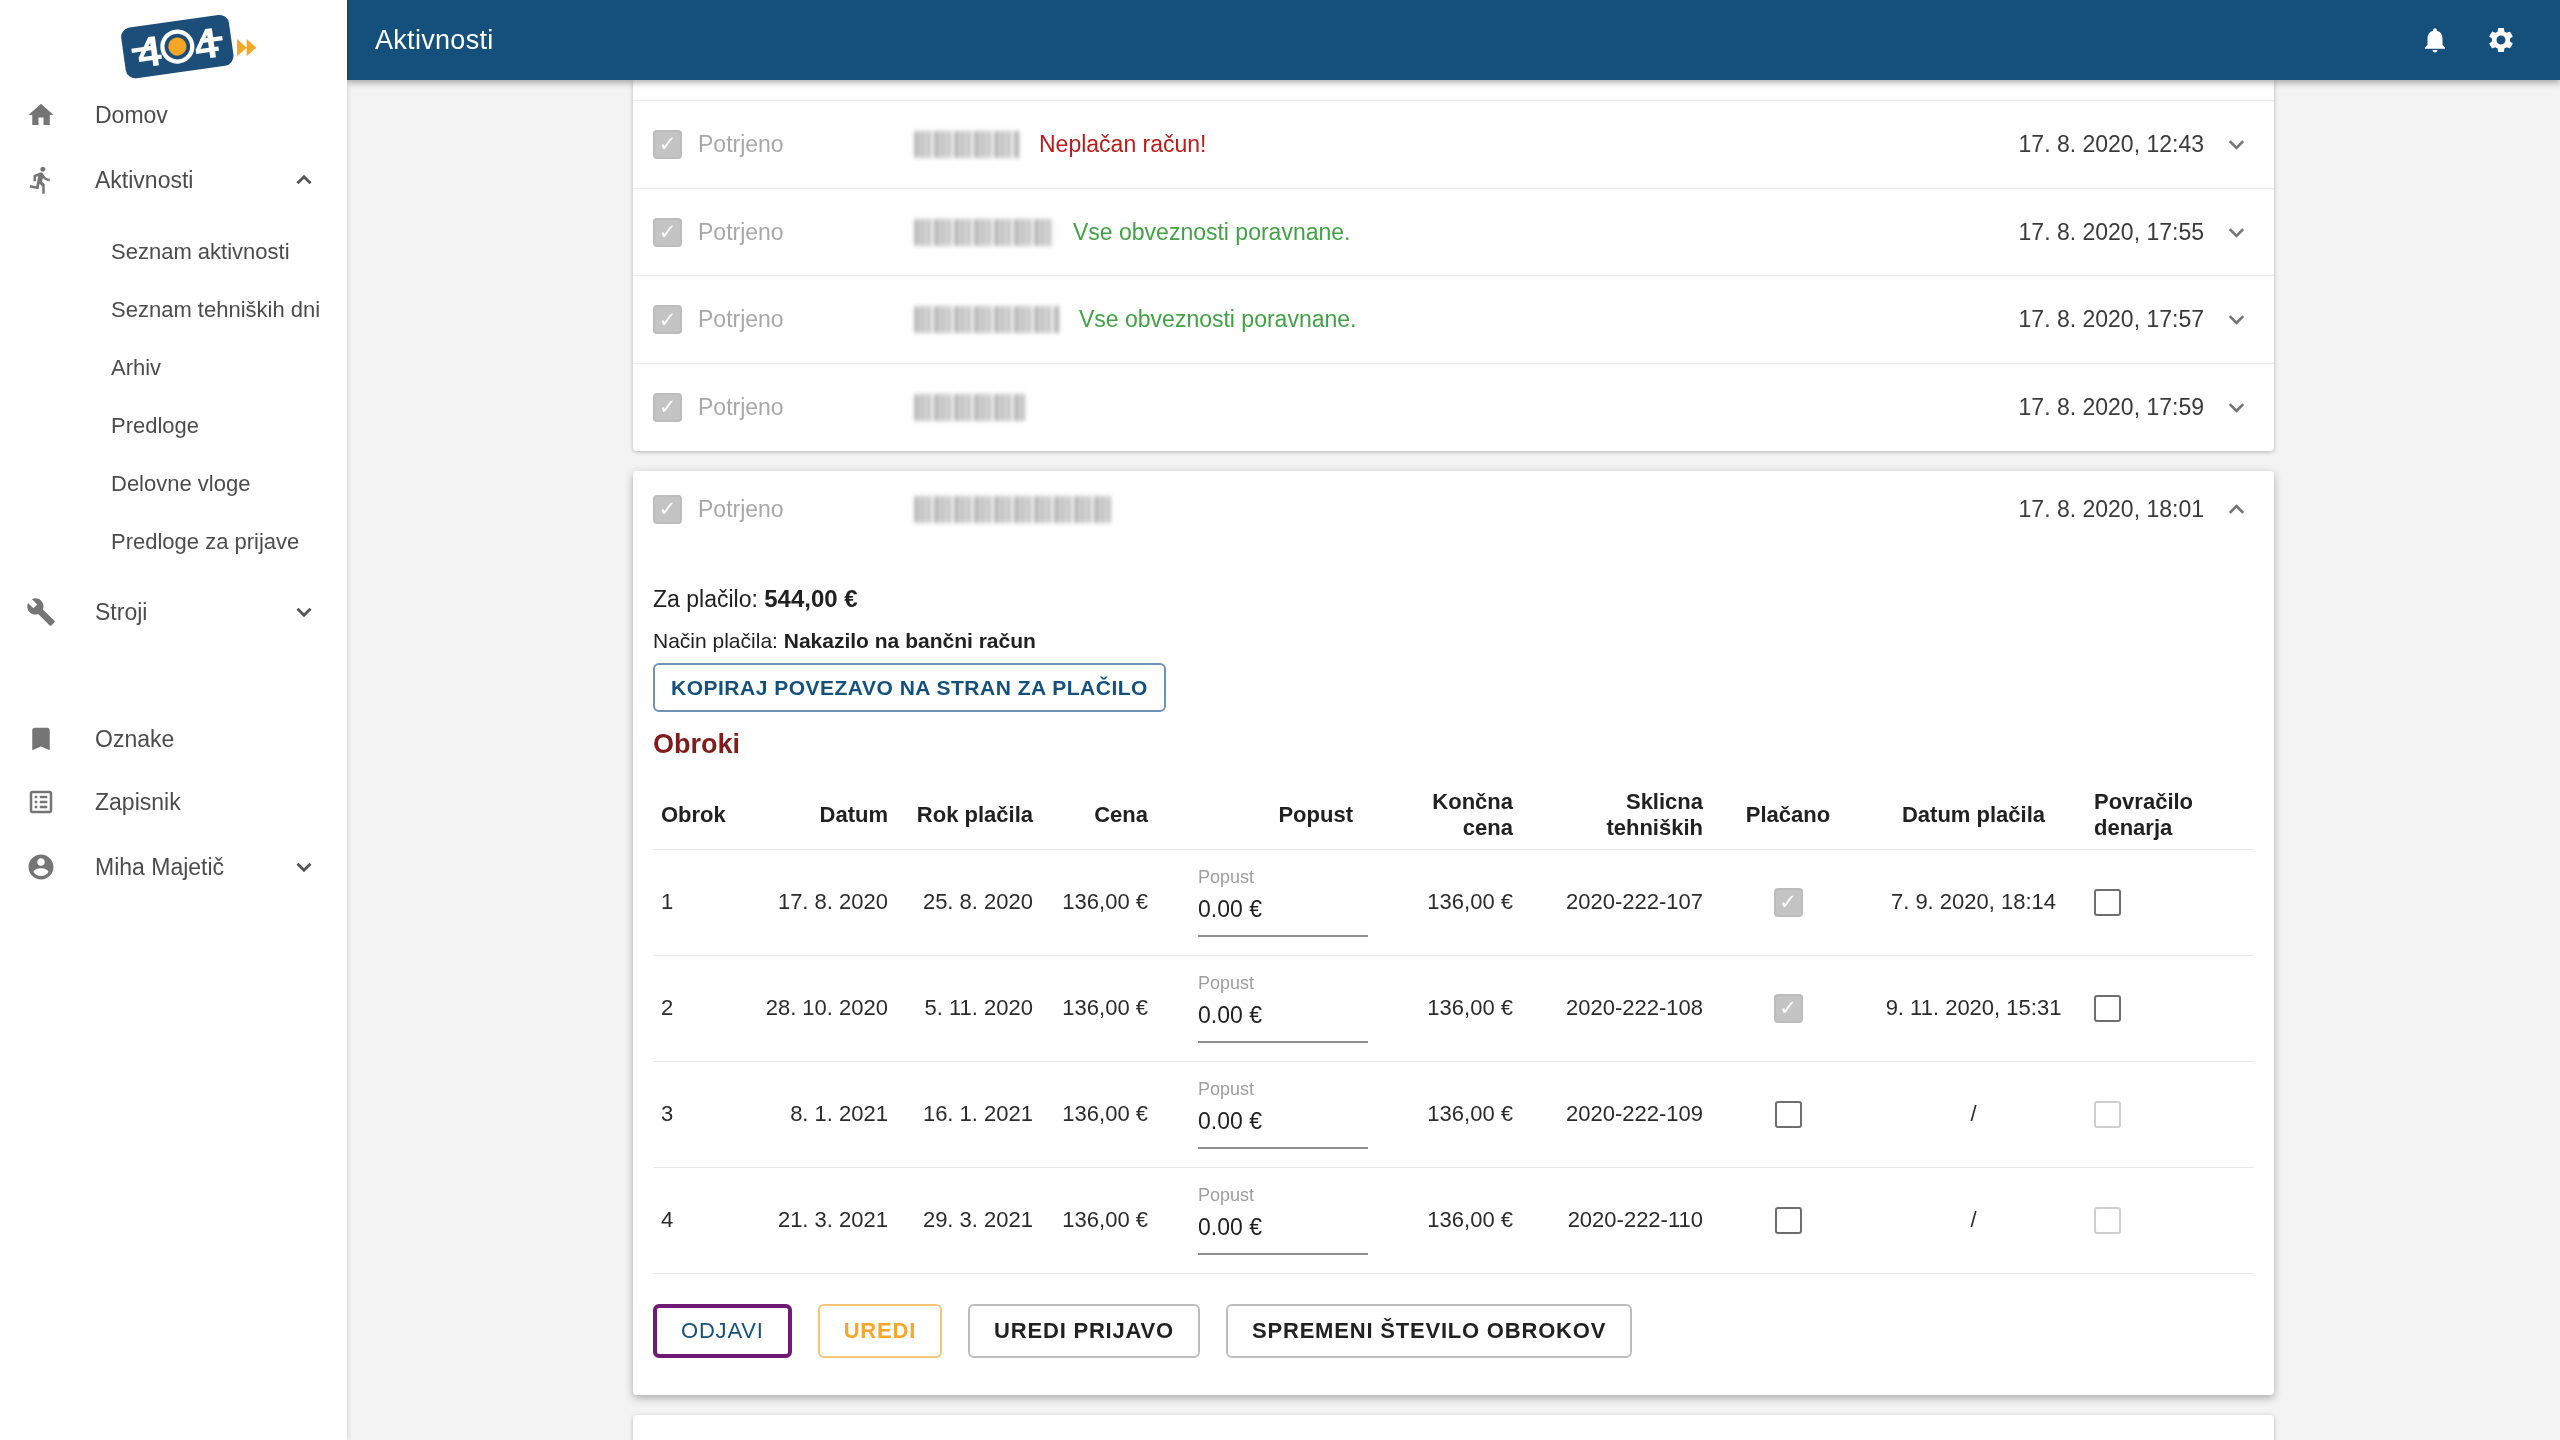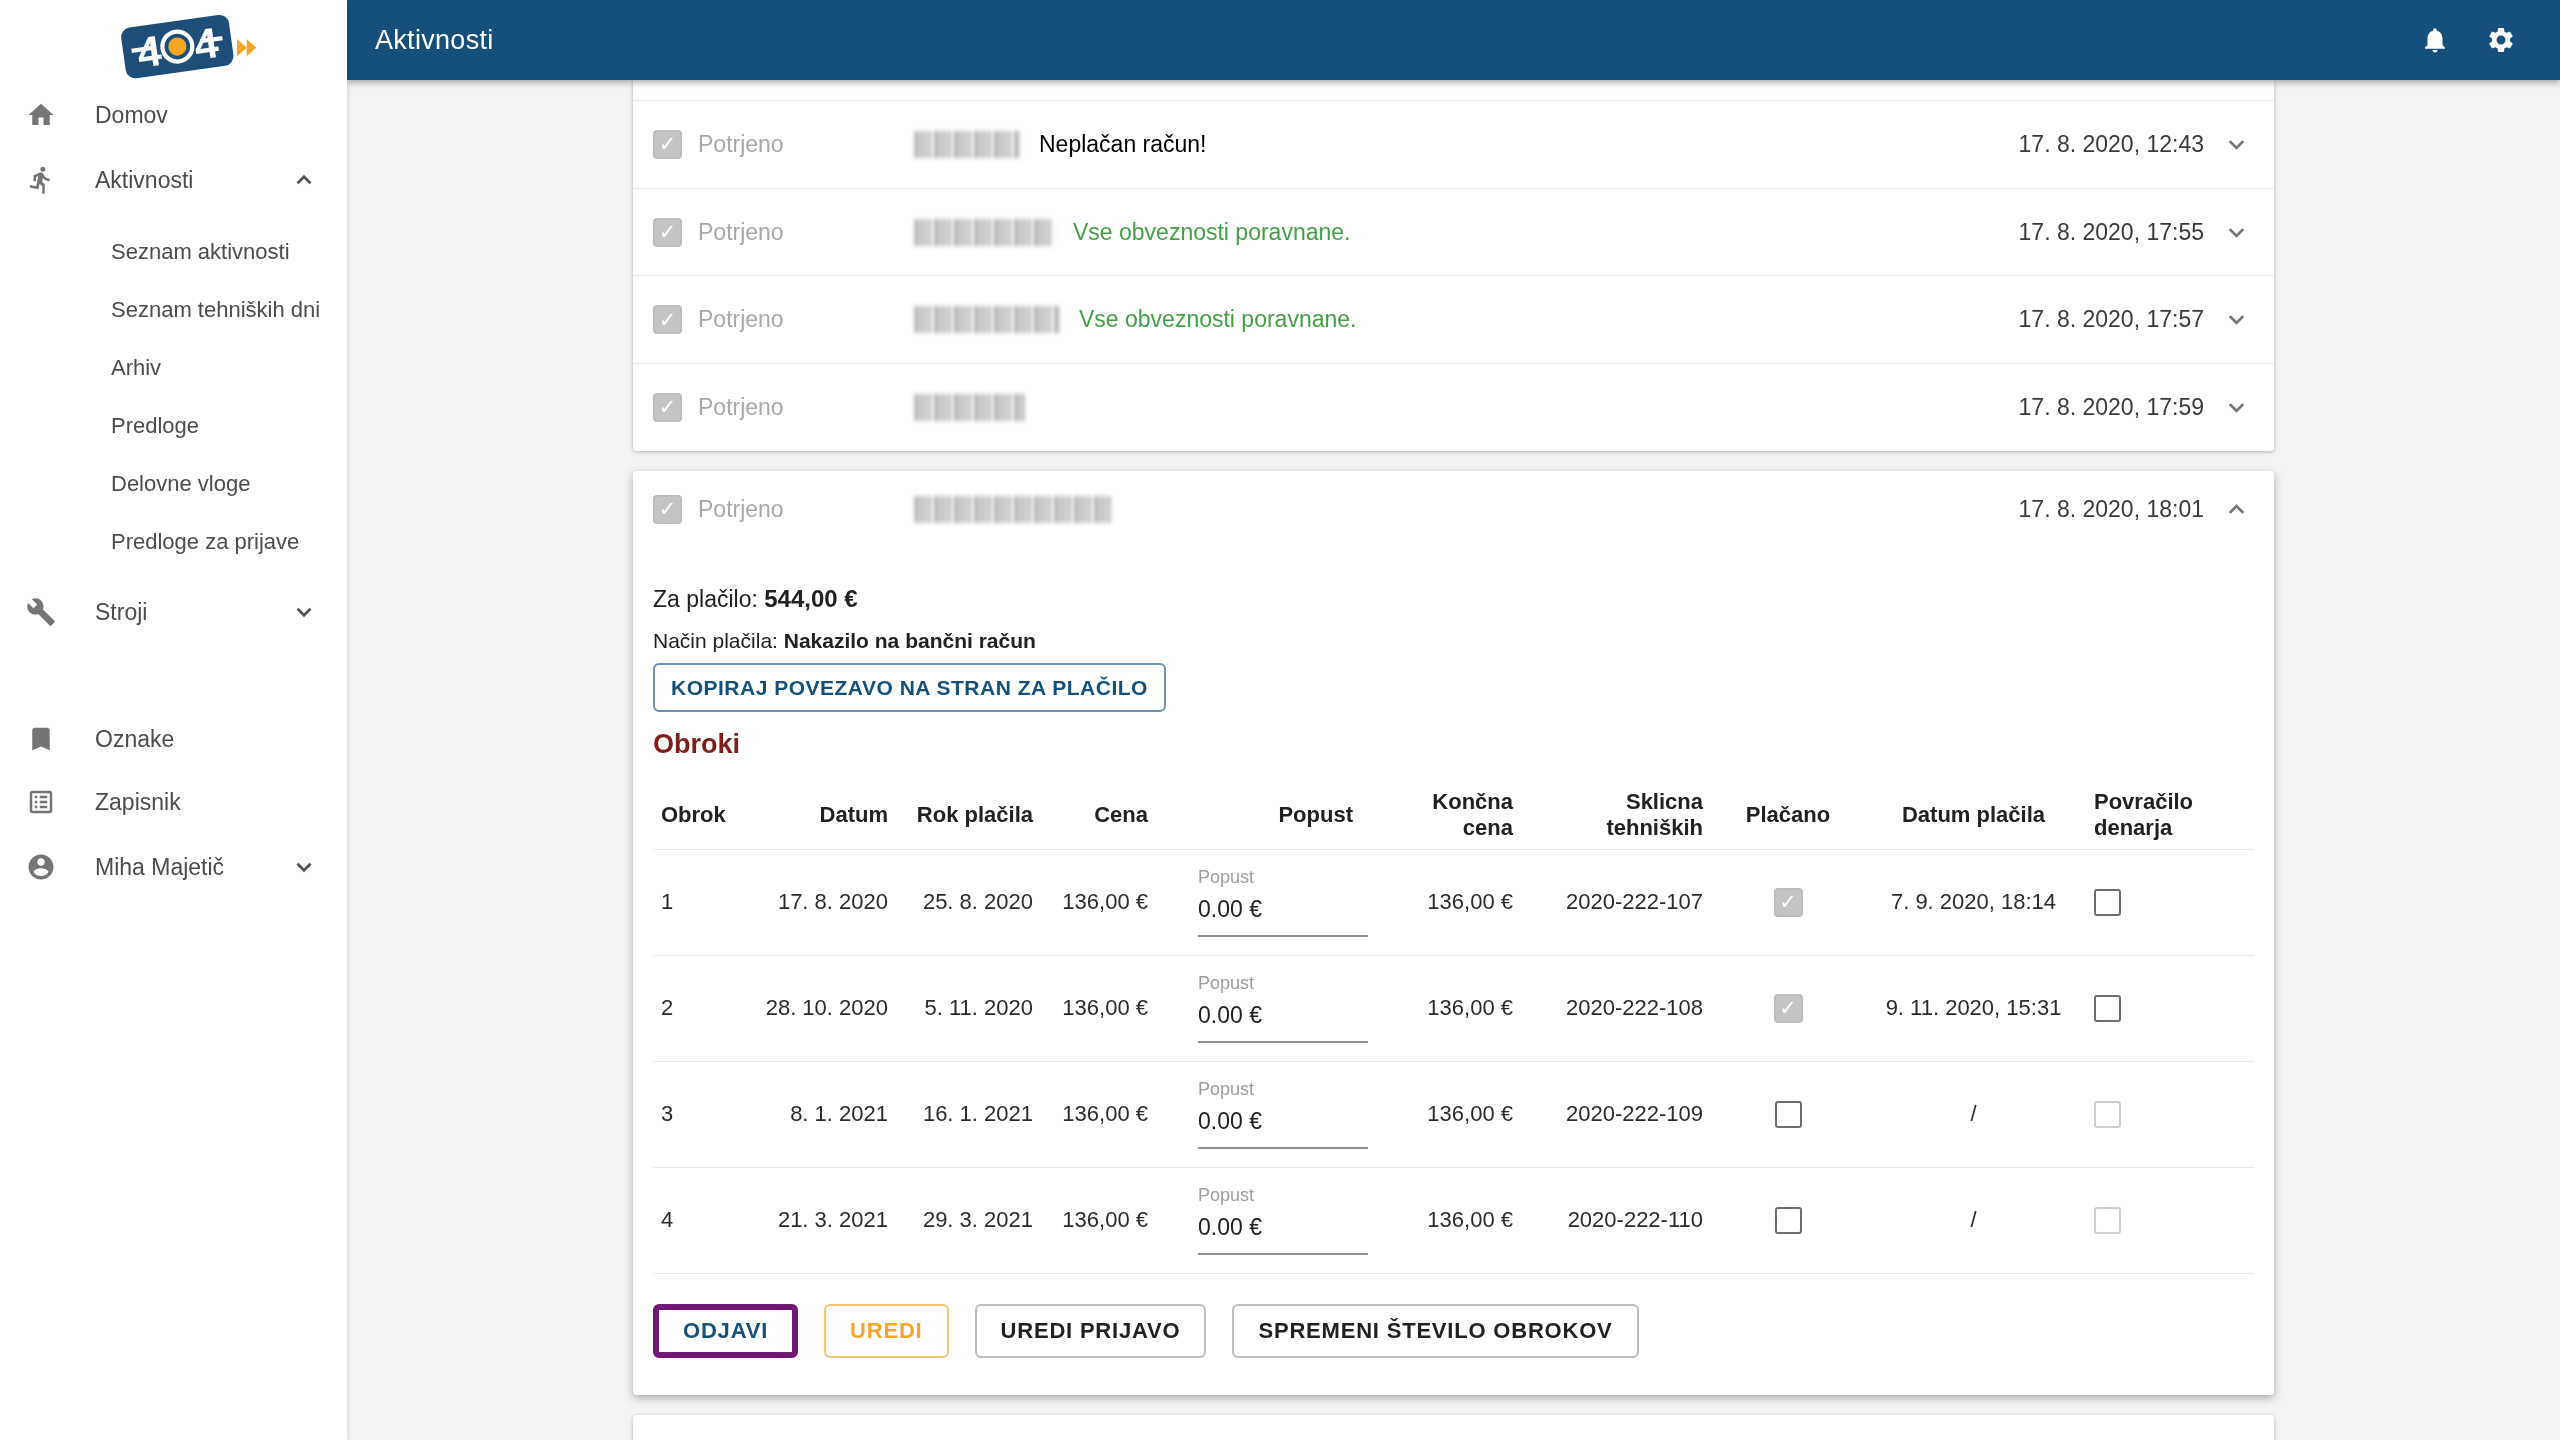--- a/index.html
+++ b/index.html
@@ -81,21 +81,21 @@
   .c-placano .cb,.c-povr .cb{display:inline-block;vertical-align:middle;}
 
   .popust-field{width:170px;}
   .popust-field .f-label{display:block;font-size:18px;color:#9e9e9e;margin-bottom:8px;}
   .popust-field input{width:100%;border:none;outline:none;border-bottom:2px solid #8f8f8f;padding:0 0 12px 0;
     font-size:23px;color:#212121;font-family:"Liberation Sans","DejaVu Sans",sans-serif;background:transparent;}
 
   .actions{position:absolute;left:20px;top:833px;display:flex;gap:26px;}
   .btn{height:54px;padding:0 24px;border-radius:6px;background:#fff;font-size:22px;font-weight:500;letter-spacing:.8px;
     display:flex;align-items:center;cursor:pointer;font-family:"Liberation Sans","DejaVu Sans",sans-serif;}
-  .btn-blue{border:6px solid #701a75;color:var(--accent-blue);font-weight:700;}
+  .btn-blue{border:4px solid #701a75;color:var(--accent-blue);font-weight:400;}
   .btn-orange{border:2px solid #F8C477;color:var(--accent-orange);font-weight:700;}
   .btn-plain{border:2px solid #bdbdbd;color:#212121;font-weight:600;}
 
   .bottom-card{position:absolute;top:1335px;left:0;right:0;height:60px;background:#fff;border-radius:4px 4px 0 0;box-shadow:0 1px 4px rgba(0,0,0,.25);}
   svg{display:block;}
 </style>
 </head>
 <body>
 
 <div class="sidebar">
@@ -224,21 +224,21 @@
 <div class="panel">
 
   <div class="list-card">
     <div class="row-sliver"></div>
 
     <div class="act-row">
       <span class="cb row-check checked disabled"></span>
       <span class="confirmed">Potrjeno</span>
       <span class="name-status">
         <span class="redacted" style="width: 106px;"></span>
-        <span class="status" style="color: #000000;">Neplačan račun!</span>
+        <span class="status" style="color: #b91c1c;">Neplačan račun!</span>
       </span>
       <span class="row-time">17. 8. 2020, 12:43</span>
       <span class="row-chev">
         <svg viewBox="0 0 24 24" width="27" height="27" fill="none" stroke="currentColor" stroke-width="2.4">
             <polyline points="6 9 12 15 18 9"></polyline>
           </svg>
       </span>
     </div>
 
     <div class="act-row">

